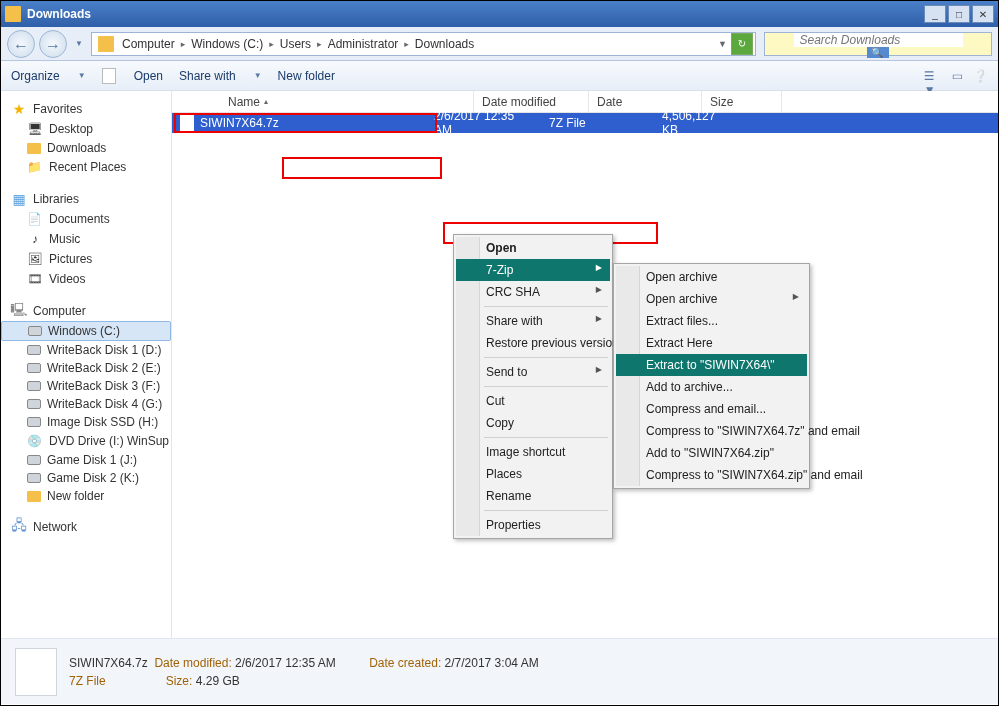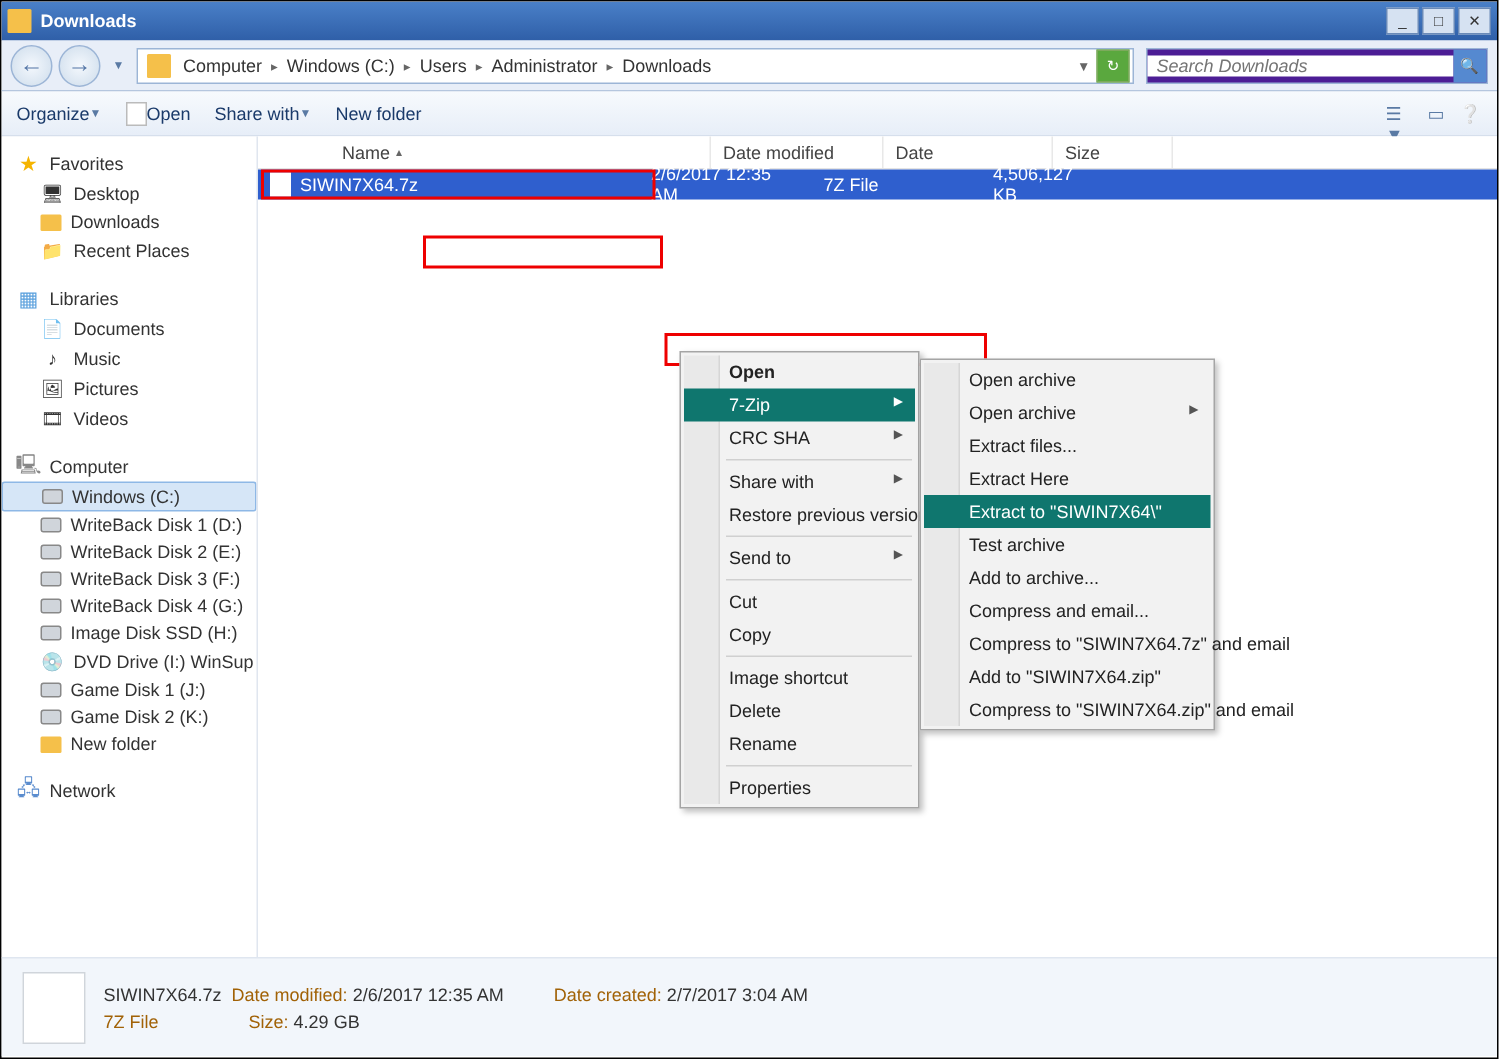--- a/index.html
+++ b/index.html
@@ -13,26 +13,26 @@
 
 .navbar { height: 34px; background: #e8eef8; border-bottom: 1px solid #b5c6de; display: flex; align-items: center; padding: 0 6px; gap: 4px; }
 .navbtn { width: 28px; height: 28px; border-radius: 50%; background: radial-gradient(#f4f8fd,#cddceb); border: 1px solid #9cb5d6; display: flex; align-items: center; justify-content: center; color: #5778a8; font-size: 16px; }
 .dropdown-small { width: 16px; height: 28px; display: flex; align-items: center; justify-content: center; color: #5a7aa4; font-size: 8px; }
 .addressbar { flex: 1; height: 24px; background: #fff; border: 1px solid #9cb5d6; display: flex; align-items: center; padding: 0 2px; }
 .crumb-icon { width: 16px; height: 16px; background: #f5c04a; margin: 0 4px; border-radius: 1px; }
 .crumb { padding: 0 4px; color: #333; }
 .crumb-sep { color: #666; padding: 0 2px; font-size: 9px; }
 .address-end { display: flex; align-items: center; margin-left: auto; }
 .refresh { width: 22px; height: 22px; border: 1px solid #7daa5c; background: #5aa83e; color: #fff; display: flex; align-items: center; justify-content: center; font-size: 10px; margin-left: 2px; }
-.searchbox { width: 228px; height: 24px; border: 1px solid #9cb5d6; background: #4c1d95; display: flex; align-items: center; margin-left: 4px; }
+.searchbox { width: 228px; height: 24px; border: 1px solid #9cb5d6; background: #fef9c3; display: flex; align-items: center; margin-left: 4px; flex-direction: column; }
 .searchbox input { border: none; flex: 1; padding: 0 6px; color: #888; font-style: italic; outline: none; }
 .searchbtn { width: 22px; height: 22px; background: #5589d0; color: #fff; display: flex; align-items: center; justify-content: center; font-size: 10px; }
 
 .toolbar { height: 30px; background: linear-gradient(#f7fafd,#e7eef8); border-bottom: 1px solid #d6dfec; display: flex; align-items: center; padding: 0 10px; gap: 16px; }
-.toolbtn { color: #1a3a6a; display: flex; align-items: center; gap: 0; }
+.toolbtn { color: #1a3a6a; display: flex; align-items: center; gap: 18px; }
 .tool-arrow { font-size: 8px; color: #5a7aa4; }
 .toolbar-right { margin-left: auto; display: flex; align-items: center; gap: 10px; color: #5a7aa4; }
 .view-icon { width: 18px; height: 14px; display: inline-block; }
 
 .main { display: flex; height: 547px; }
 .sidebar { width: 171px; background: #fff; border-right: 1px solid #e0e6ef; padding: 8px 0; overflow: hidden; }
 .side-group { margin-bottom: 12px; }
 .side-header { display: flex; align-items: center; padding: 2px 10px; gap: 6px; color: #333; }
 .side-item { display: flex; align-items: center; padding: 2px 10px 2px 26px; gap: 6px; color: #333; white-space: nowrap; }
 .side-icon { width: 16px; height: 16px; flex-shrink: 0; display: inline-flex; align-items: center; justify-content: center; }
@@ -63,21 +63,21 @@
 .highlight-box { position: absolute; border: 2px solid #e00; pointer-events: none; }
 
 .ctxmenu { position: absolute; background: #f2f2f2; border: 1px solid #a5a5a5; box-shadow: 2px 2px 4px rgba(0,0,0,.25); padding: 2px; }
 .ctxmenu .mi { padding: 4px 28px 4px 30px; color: #222; position: relative; white-space: nowrap; }
 .ctxmenu .mi.bold { font-weight: bold; }
 .ctxmenu .mi.sub::after { content: "▶"; position: absolute; right: 8px; font-size: 8px; color: #555; }
 .ctxmenu .mi.hl { background: #0f766e; color: #fff; }
 .ctxmenu .mi.hl::after { color: #fff; }
 .ctxmenu .sep { height: 1px; background: #d0d0d0; margin: 3px 2px 3px 28px; }
 .ctxmenu.primary { left: 281px; top: 143px; width: 160px; }
-.ctxmenu.secondary { left: 441px; top: 148px; width: 197px; }
+.ctxmenu.secondary { left: 441px; top: 172px; width: 197px; }
 .ctxmenu .gutter { position: absolute; left: 2px; top: 2px; bottom: 2px; width: 24px; background: #e9e9e9; border-right: 1px solid #d6d6d6; }
 .ctxmenu .items { position: relative; }
 
 .statusbar { height: 66px; border-top: 1px solid #dfe6f0; background: #f2f6fb; display: flex; align-items: center; padding: 8px 14px; gap: 12px; }
 .status-icon { width: 42px; height: 48px; background: #fff; border: 1px solid #d0d5db; }
 .status-text { color: #333; line-height: 1.5; }
 .status-text .fname { font-size: 12px; }
 .status-text .label { color: #a16207; }
 </style>
 </head>
@@ -272,36 +272,35 @@
         <div class="sep"></div>
         <div class="mi sub">Share with</div>
         <div class="mi">Restore previous versions</div>
         <div class="sep"></div>
         <div class="mi sub">Send to</div>
         <div class="sep"></div>
         <div class="mi">Cut</div>
         <div class="mi">Copy</div>
         <div class="sep"></div>
         <div class="mi">Image shortcut</div>
-        <div class="mi">Delete</div>
+        <div class="mi">Places</div>
         <div class="mi">Rename</div>
         <div class="sep"></div>
         <div class="mi">Properties</div>
       </div>
     </div>
 
     <div class="ctxmenu secondary">
       <div class="gutter"></div>
       <div class="items">
         <div class="mi">Open archive</div>
         <div class="mi sub">Open archive</div>
         <div class="mi">Extract files...</div>
         <div class="mi">Extract Here</div>
         <div class="mi hl">Extract to "SIWIN7X64\"</div>
-        <div class="mi">Test archive</div>
         <div class="mi">Add to archive...</div>
         <div class="mi">Compress and email...</div>
         <div class="mi">Compress to "SIWIN7X64.7z" and email</div>
         <div class="mi">Add to "SIWIN7X64.zip"</div>
         <div class="mi">Compress to "SIWIN7X64.zip" and email</div>
       </div>
     </div>
   </div>
 </div>
 

